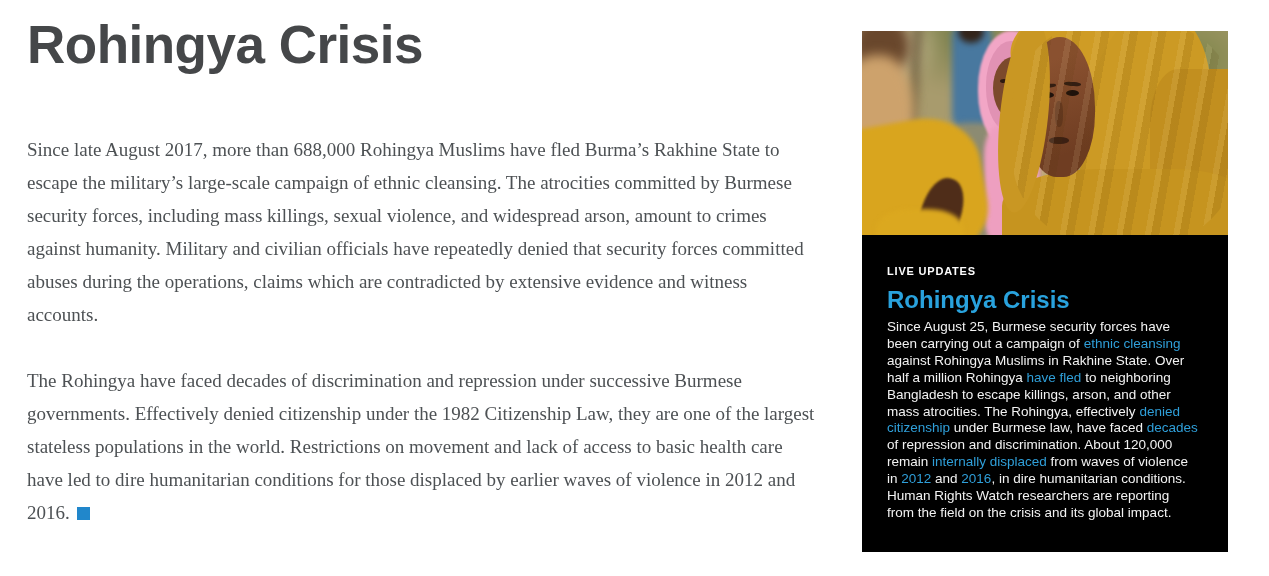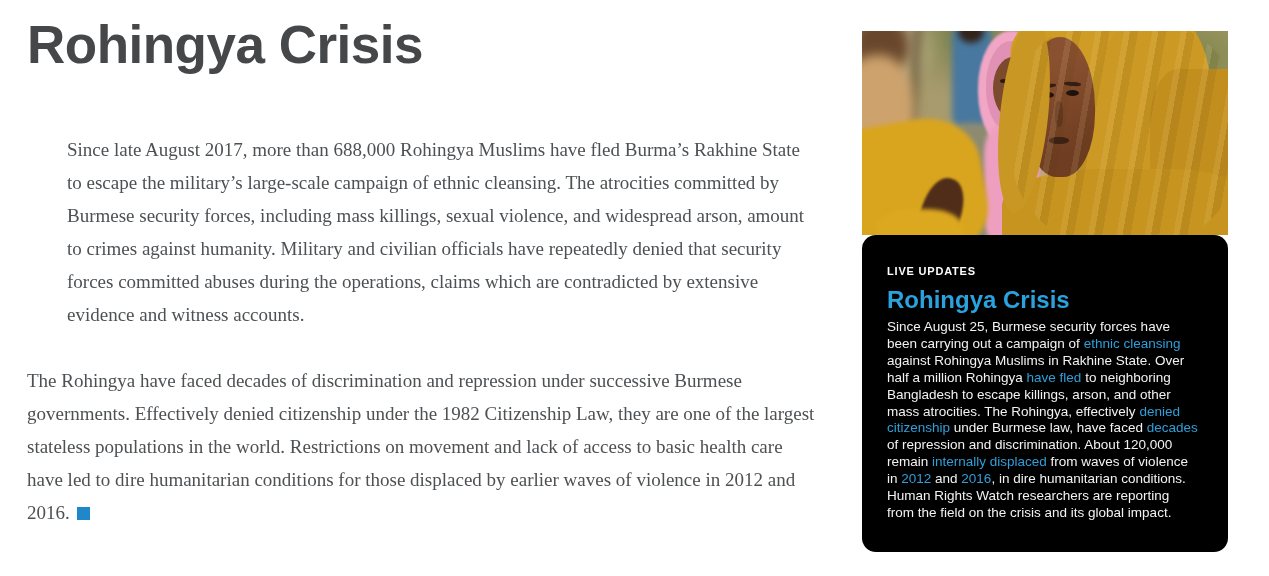--- a/index.html
+++ b/index.html
@@ -27,21 +27,21 @@
     letter-spacing: -0.5px;
     color: #454749;
   }
   .article p {
     margin: 0 0 33px 0;
     font-family: "Liberation Serif", serif;
     font-size: 19px;
     line-height: 33px;
     color: #4d5154;
   }
-  .article p.first { margin-top: 59px; margin-left: 40px; }
+  .article p.first { margin-top: 59px; }
   .end-marker {
     display: inline-block;
     width: 13px; height: 13px;
     background: #2187cb;
     margin-left: 7px;
     transform: translateY(1px);
   }
 
   
   .live-card {
@@ -115,21 +115,20 @@
       rgba(255,235,180,.10) 0 6px,
       rgba(80,50,0,.10) 6px 14px,
       rgba(0,0,0,0) 14px 28px);
   }
 
   
   .panel {
     width: 366px; height: 317px;
     background: #000000;
     padding: 30px 28px 0 25px;
-    border-radius: 14px;
   }
   .kicker {
     font-size: 11px;
     font-weight: 700;
     letter-spacing: .8px;
     color: #fdfdfd;
   }
   .panel-title {
     display: inline-block;
     margin-top: 8px;

